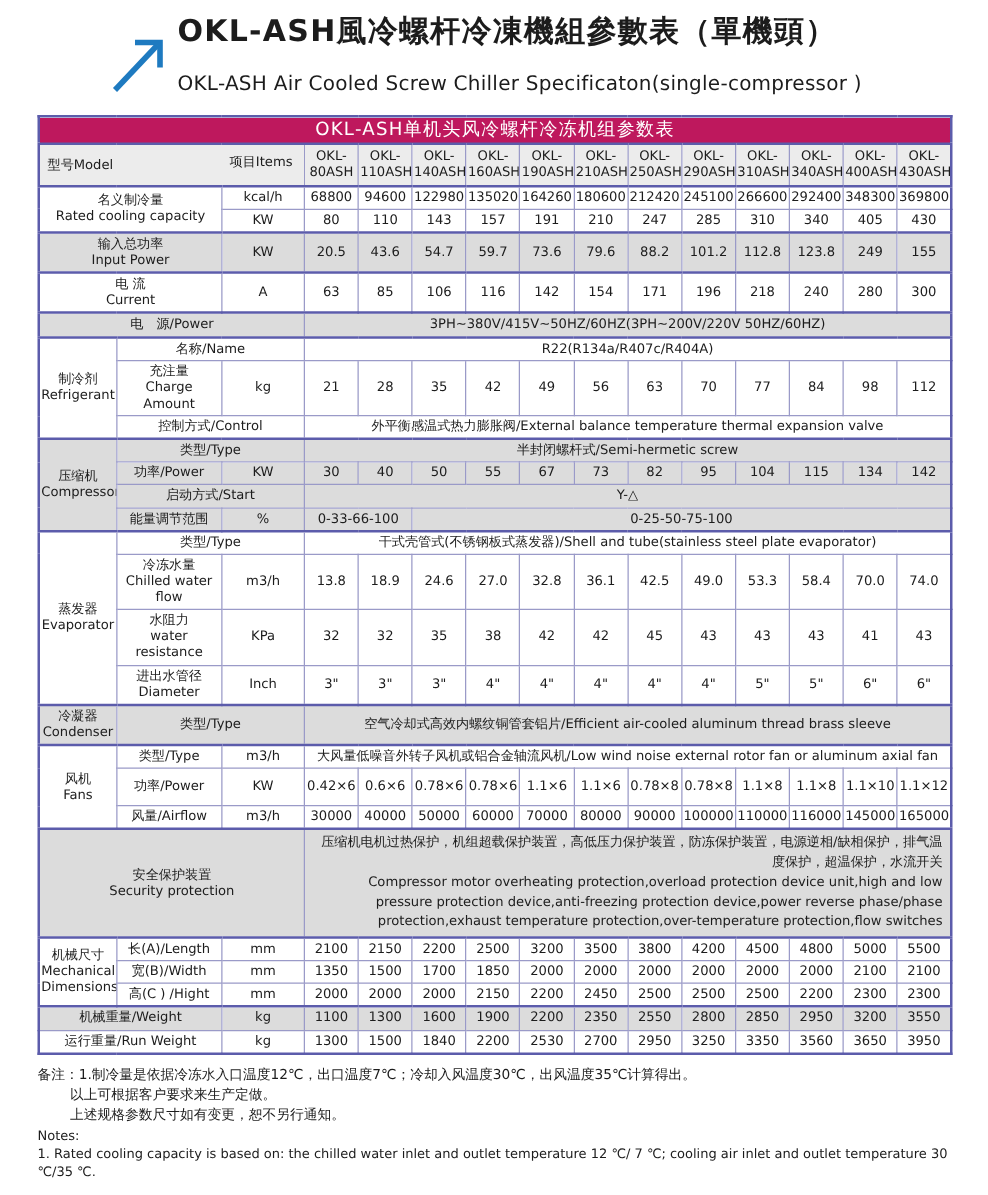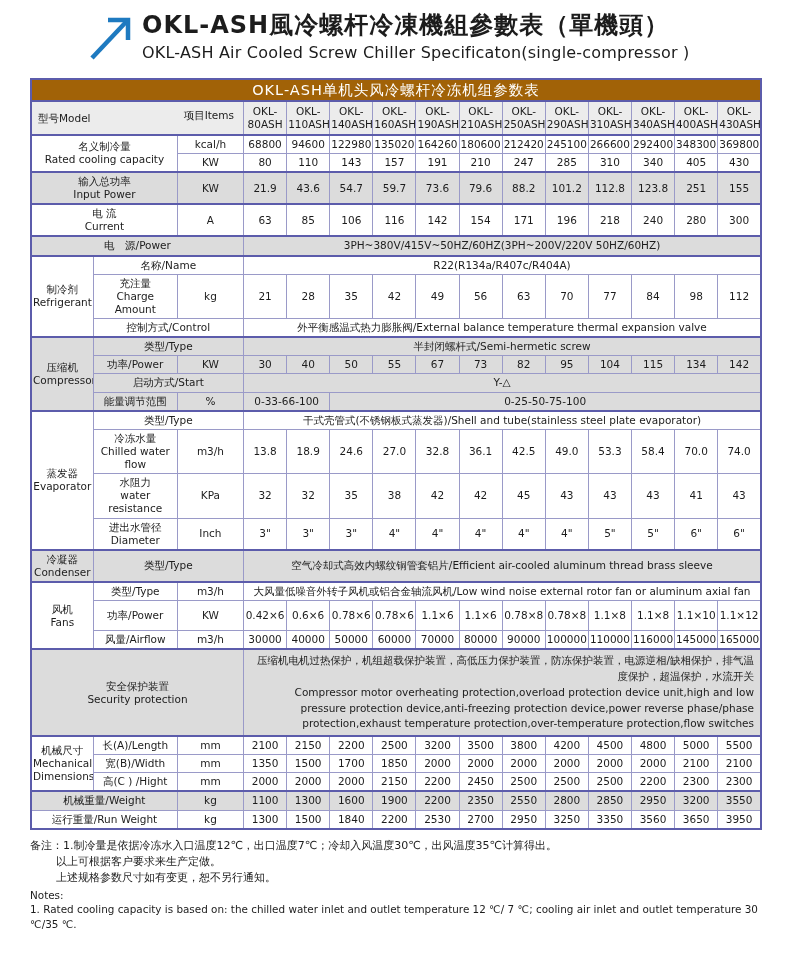--- a/index.html
+++ b/index.html
@@ -8,32 +8,32 @@
     width:790px; height:956px;
     font-family:"DejaVu Sans","Liberation Sans",sans-serif;
     color:#1c1c1c; overflow:hidden;
   }
   .page { padding:10px 28px 0 30px; }
 
   
   .doc-header { display:flex; align-items:flex-end; gap:8px; margin:2px 0 16px 58px; }
   .arrow-wrap { width:46px; height:48px; flex:0 0 auto; }
   .titles h1 { margin:0; font-size:24px; font-weight:600; letter-spacing:1px; line-height:1.15; }
-  .titles h2 { margin:3px 0 0 0; font-size:16px; font-weight:400; letter-spacing:.2px; }
+  .titles h2 { margin:17px 0 0 0; font-size:16px; font-weight:400; letter-spacing:.2px; }
 
   
   table { border-collapse:collapse; width:732px; table-layout:fixed; }
   th,td {
     border:1px solid #9a9ac8;
     font-size:10.5px; font-weight:400; text-align:center;
     padding:2px 1px; line-height:1.25; height:17px;
     overflow:hidden;
   }
   tr.caption-row th {
-    background:#a16207; color:#fff; font-size:14.5px;
+    background:#be185d; color:#fff; font-size:14.5px;
     border:1px solid #2f7dc0; height:22px; letter-spacing:1px; padding:1px;
   }
   tr.hdr th { background:#ececec; height:34px; }
   tr.w td { background:#ffffff; }
   tr.g td { background:#dcdcdc; }
   tr.tk td, tr.tk th { border-top:2px solid #5c5cab; }
   table { border:2px solid #5c5cab; }
   td.sec, td.lab, th.corner { white-space:pre-line; }
   td.block {
     text-align:right; padding:3px 6px; white-space:pre-line;
@@ -140,31 +140,31 @@
           <td class="v">285</td>
           <td class="v">310</td>
           <td class="v">340</td>
           <td class="v">405</td>
           <td class="v">430</td>
         </tr>
         <tr class="g tk">
           <td class="lab tall" colspan="2">输入总功率
 Input Power</td>
           <td class="unit tall">KW</td>
-          <td class="v tall">21.9</td>
+          <td class="v tall">20.5</td>
           <td class="v tall">43.6</td>
           <td class="v tall">54.7</td>
           <td class="v tall">59.7</td>
           <td class="v tall">73.6</td>
           <td class="v tall">79.6</td>
           <td class="v tall">88.2</td>
           <td class="v tall">101.2</td>
           <td class="v tall">112.8</td>
           <td class="v tall">123.8</td>
-          <td class="v tall">251</td>
+          <td class="v tall">249</td>
           <td class="v tall">155</td>
         </tr>
         <tr class="w tk">
           <td class="lab tall" colspan="2">电 流
 Current</td>
           <td class="unit tall">A</td>
           <td class="v tall">63</td>
           <td class="v tall">85</td>
           <td class="v tall">106</td>
           <td class="v tall">116</td>

